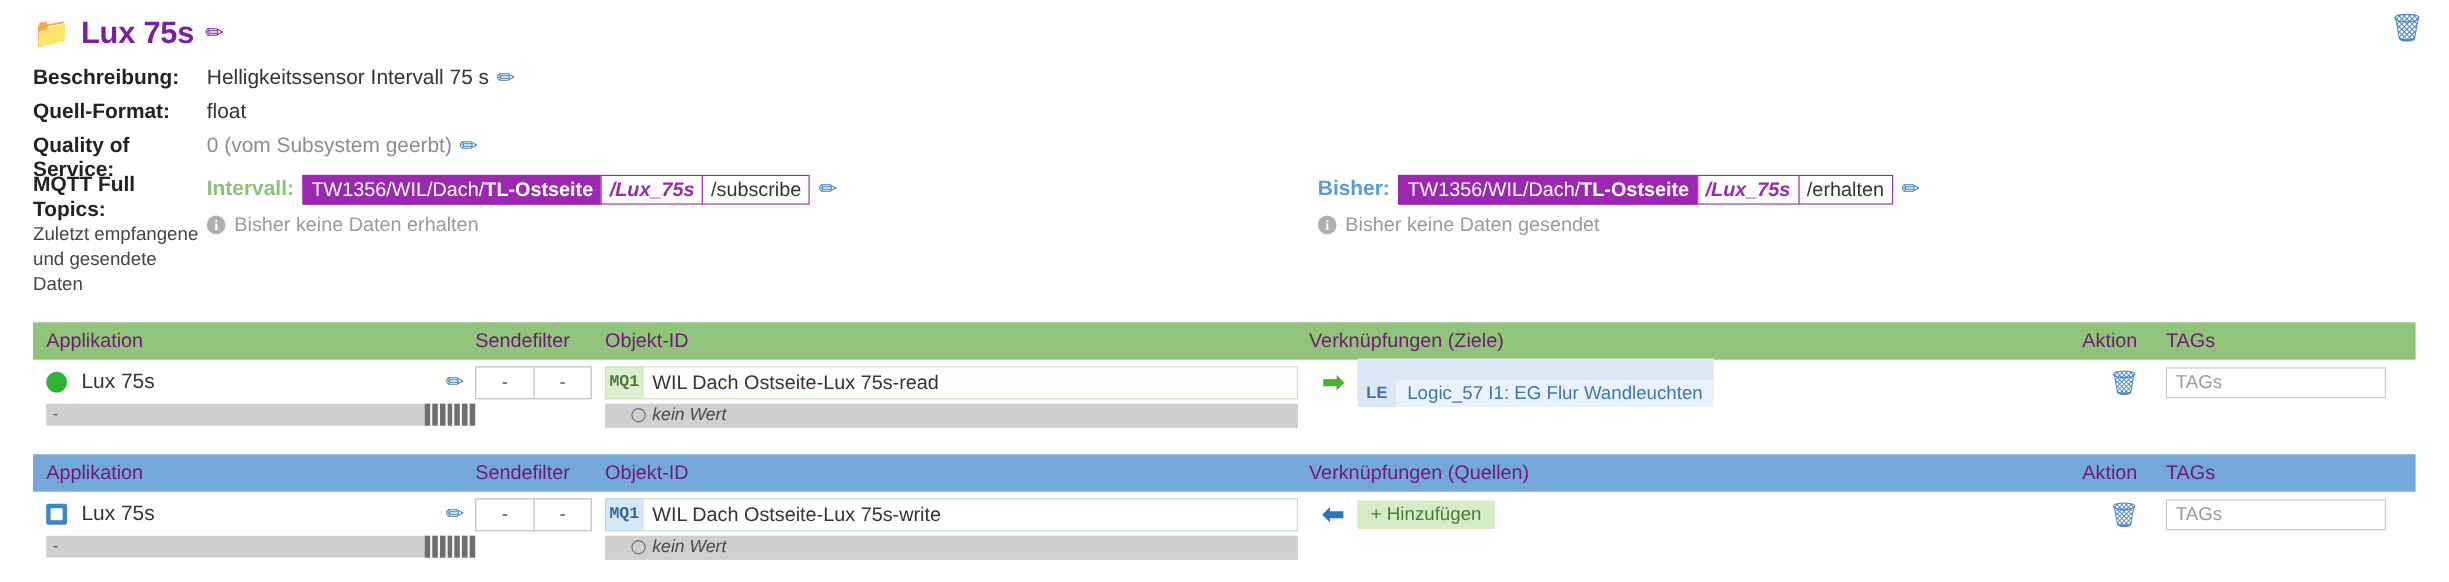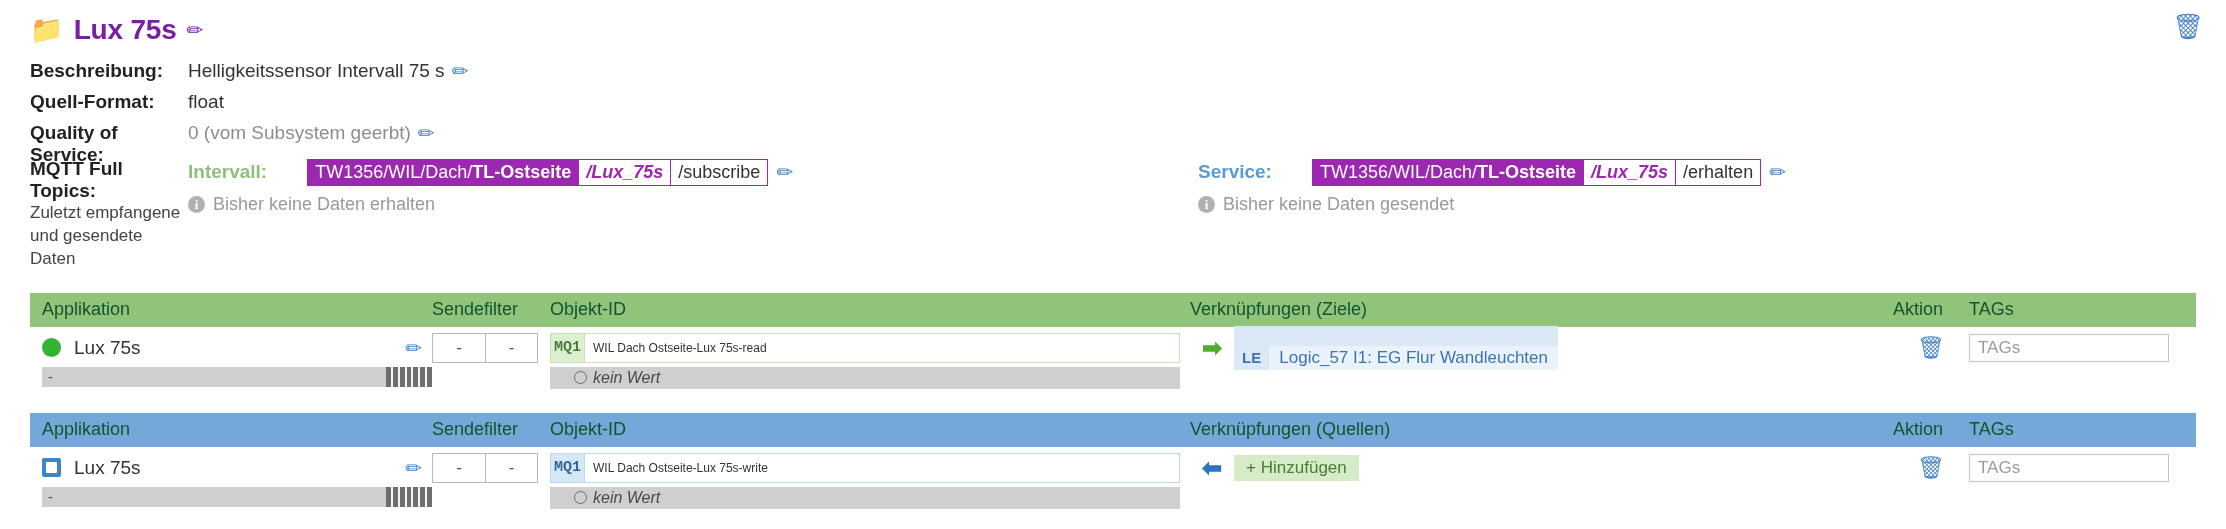--- a/index.html
+++ b/index.html
@@ -108,21 +108,21 @@
     align-items: center;
     gap: 8px;
     height: 28px;
   }
   .kw {
     font-weight: bold;
     font-size: 19px;
   }
   .kw.sub { color: #8ec07c; }
   .kw.pub { color: #5b9bd5; }
-  .topic-chain { display: flex; align-items: stretch; margin-left: 32px; }
+  .topic-chain { display: flex; align-items: stretch; }
   .seg {
     border: 1px solid #9c27b0;
     padding: 2px 7px 3px 7px;
     font-size: 18px;
     line-height: 20px;
     white-space: nowrap;
     margin-left: -1px;
   }
   .seg.base {
     background: #9c27b0;
@@ -162,21 +162,21 @@
   }
 
   
   .tbl { margin: 0 30px 0 30px; }
   .tbl + .tbl { margin-top: 24px; }
   .thead {
     display: flex;
     align-items: center;
     height: 34px;
     font-size: 18px;
-    color: #14532d;
+    color: #701a75;
     padding: 0 5px 0 12px;
   }
   .thead.green { background: #8fc47a; }
   .thead.blue  { background: #74a8d8; }
   .c-app   { flex: 0 0 390px; }
   .c-filt  { flex: 0 0 118px; }
   .c-obj   { flex: 0 0 640px; }
   .c-link  { flex: 1 1 auto; }
   .c-act   { flex: 0 0 76px; }
   .c-tags  { flex: 0 0 222px; }
@@ -264,21 +264,21 @@
     font-size: 15px;
     font-weight: bold;
     line-height: 28px;
     text-align: center;
   }
   .obj-tag.green { background: #dcefd0; color: #4d7a3a; border: 1px solid #c8e3b8; border-right: none; }
   .obj-tag.blue  { background: #d6e7f6; color: #33679c; border: 1px solid #bdd8ef; border-right: none; }
   .obj-input {
     flex: 1 1 auto;
     background: #ffffff;
-    font-size: 12px;
+    font-size: 18px;
     color: #333;
     line-height: 28px;
     padding-left: 8px;
   }
   .obj-input.green { border: 1px solid #c8e3b8; }
   .obj-input.blue  { border: 1px solid #bdd8ef; }
   .obj-bottom {
     width: 630px;
     background: #cfcfcf;
     height: 22px;
@@ -427,21 +427,21 @@
         <span class="pencil">✏</span>
       </div>
       <div class="info-line">
         <span class="info-dot">i</span>
         <span>Bisher keine Daten erhalten</span>
       </div>
     </div>
 
     <div class="mqtt-col publish">
       <div class="topic-line">
-        <span class="kw pub">Service:</span>
+        <span class="kw pub">Bisher:</span>
         <span class="topic-chain">
           <span class="seg base"><span>TW1356/WIL/Dach/</span><b>TL-Ostseite</b></span>
           <span class="seg mid">/Lux_75s</span>
           <span class="seg tail">/erhalten</span>
         </span>
         <span class="pencil">✏</span>
       </div>
       <div class="info-line">
         <span class="info-dot">i</span>
         <span>Bisher keine Daten gesendet</span>

